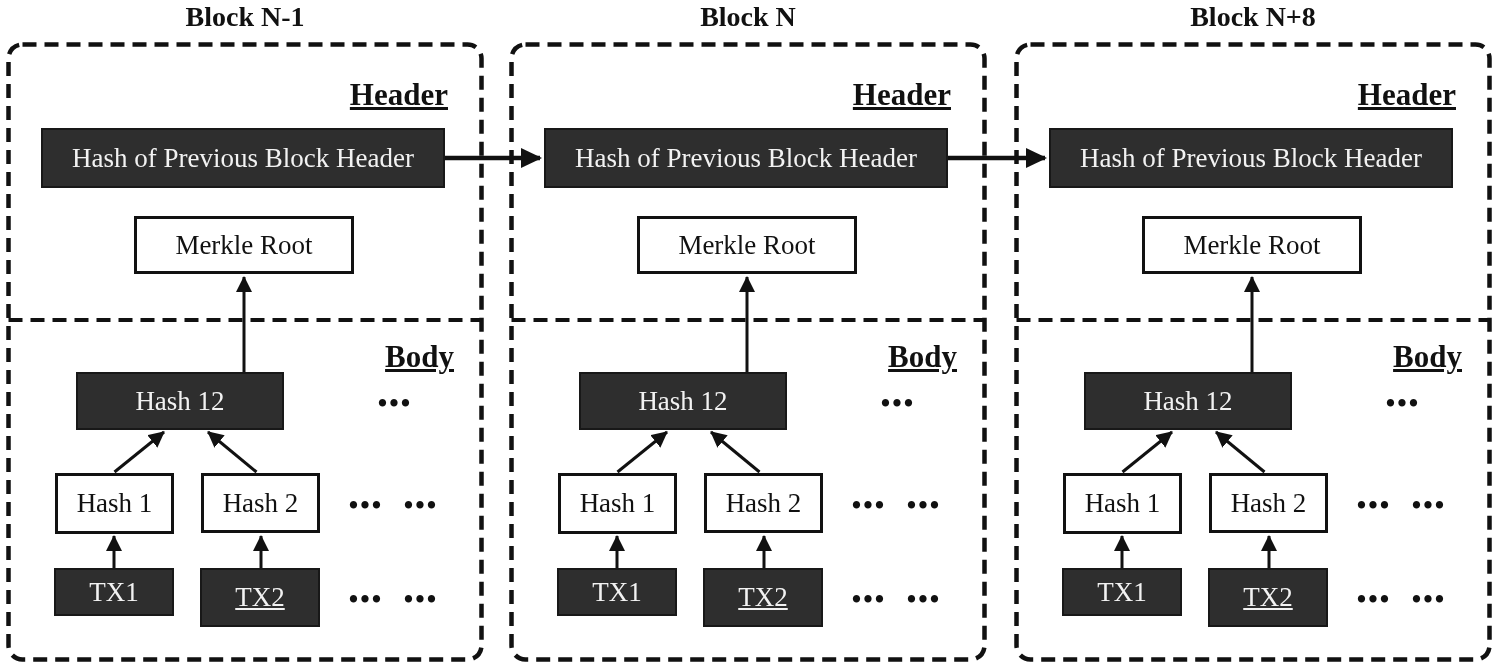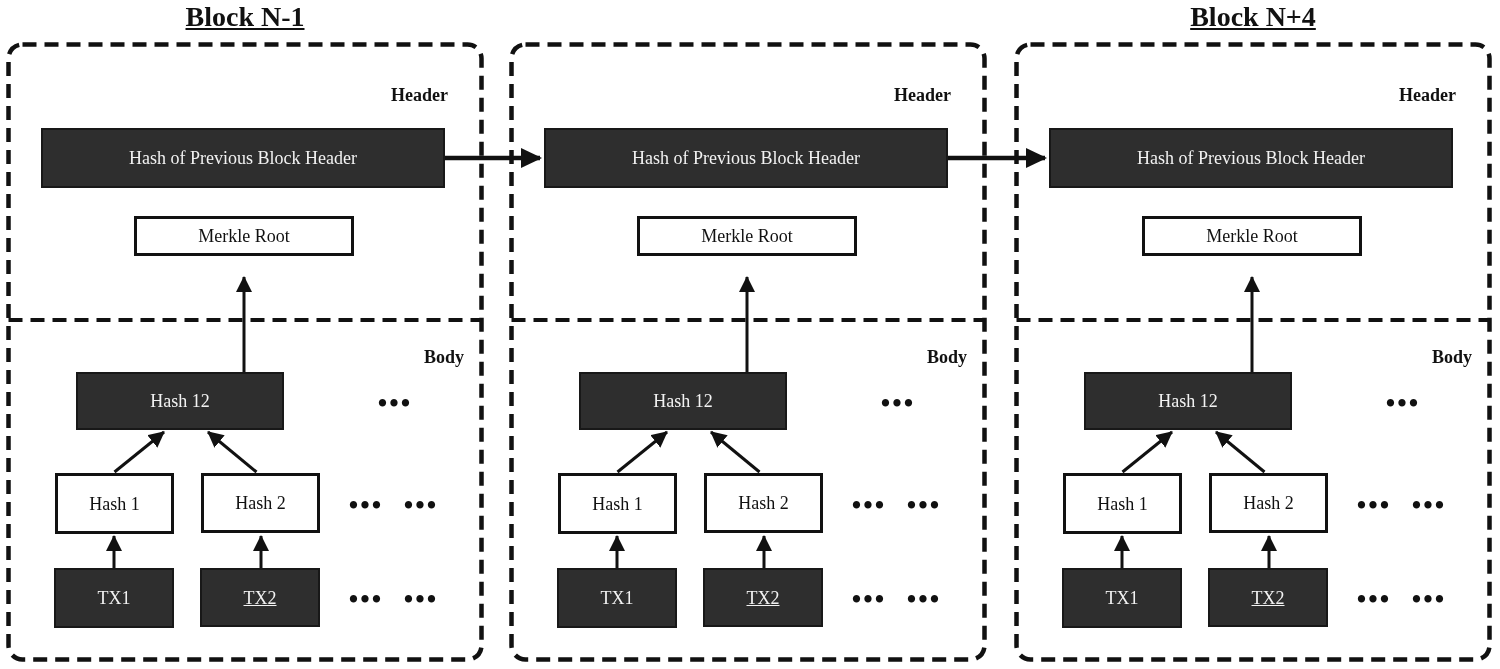--- a/index.html
+++ b/index.html
@@ -7,38 +7,38 @@
   .canvas{
     position:relative;width:1500px;height:669px;background:#ffffff;
     font-family:"Liberation Serif","DejaVu Serif",serif;color:#111;
     overflow:hidden;
   }
   .overlay{position:absolute;left:0;top:0;width:1500px;height:669px;}
   .block{position:absolute;top:0;width:478px;height:669px;}
   .b0{left:6px}.b1{left:509px}.b2{left:1014px}
   .block-title{
     position:absolute;top:0;left:0;width:100%;text-align:center;
-    font-size:28px;font-weight:bold;line-height:34px;text-decoration:underline;
+    font-size:28px;font-weight:bold;line-height:34px;
   }
   .block-box{position:absolute;top:42px;left:0;width:478px;height:620px;}
-  .sec-label{position:absolute;font-size:18px;font-weight:bold;line-height:30px;}
+  .sec-label{position:absolute;font-size:31px;font-weight:bold;line-height:30px;text-decoration:underline;}
   .header-label{top:38px;right:36px;}
-  .body-label{top:300px;right:20px;}
+  .body-label{top:300px;right:30px;}
   .node{
     position:absolute;display:flex;align-items:center;justify-content:center;
-    font-size:18px;line-height:1;text-align:center;white-space:nowrap;
+    font-size:27px;line-height:1;text-align:center;white-space:nowrap;
   }
   .dark{background:#2e2e2e;color:#f2f2f2;border:2px solid #181818;}
   .light{background:#ffffff;color:#111;border:3px solid #111;}
   .prev-hash{left:35px;top:86px;width:404px;height:60px;}
-  .merkle{left:128px;top:174px;width:220px;height:40px;}
+  .merkle{left:128px;top:174px;width:220px;height:58px;}
   .hash12{left:70px;top:330px;width:208px;height:58px;}
   .hash1{left:49px;top:431px;width:119px;height:61px;}
   .hash2{left:195px;top:431px;width:119px;height:60px;}
-  .tx1{left:48px;top:526px;width:120px;height:60px;}
+  .tx1{left:48px;top:526px;width:120px;height:48px;}
   .tx2{left:194px;top:526px;width:120px;height:59px;text-decoration:underline;}
   .dots{
     position:absolute;transform:translate(-50%,-50%);
     font-size:27px;font-weight:bold;letter-spacing:2px;color:#111;
     white-space:nowrap;line-height:1;
   }
   .d1{left:389px;top:361px;}
   .d2{left:360px;top:463px;}
   .d3{left:415px;top:463px;}
   .d4{left:360px;top:557px;}
@@ -107,40 +107,41 @@
       <div class="node dark tx2">TX2</div>
       <div class="dots d1">•••</div>
       <div class="dots d2">•••</div>
       <div class="dots d3">•••</div>
       <div class="dots d4">•••</div>
       <div class="dots d5">•••</div>
     </div>
   </div>
 
   <div class="block b1">
+    <div class="block-title">Block N</div>
     <div class="block-box">
       <div class="sec-label header-label">Header</div>
       <div class="node dark prev-hash">Hash of Previous Block Header</div>
       <div class="node light merkle">Merkle Root</div>
       <div class="sec-label body-label">Body</div>
       <div class="node dark hash12">Hash 12</div>
       <div class="node light hash1">Hash 1</div>
       <div class="node light hash2">Hash 2</div>
       <div class="node dark tx1">TX1</div>
       <div class="node dark tx2">TX2</div>
       <div class="dots d1">•••</div>
       <div class="dots d2">•••</div>
       <div class="dots d3">•••</div>
       <div class="dots d4">•••</div>
       <div class="dots d5">•••</div>
     </div>
   </div>
 
   <div class="block b2">
-    <div class="block-title">Block N+4</div>
+    <div class="block-title">Block N+8</div>
     <div class="block-box">
       <div class="sec-label header-label">Header</div>
       <div class="node dark prev-hash">Hash of Previous Block Header</div>
       <div class="node light merkle">Merkle Root</div>
       <div class="sec-label body-label">Body</div>
       <div class="node dark hash12">Hash 12</div>
       <div class="node light hash1">Hash 1</div>
       <div class="node light hash2">Hash 2</div>
       <div class="node dark tx1">TX1</div>
       <div class="node dark tx2">TX2</div>

